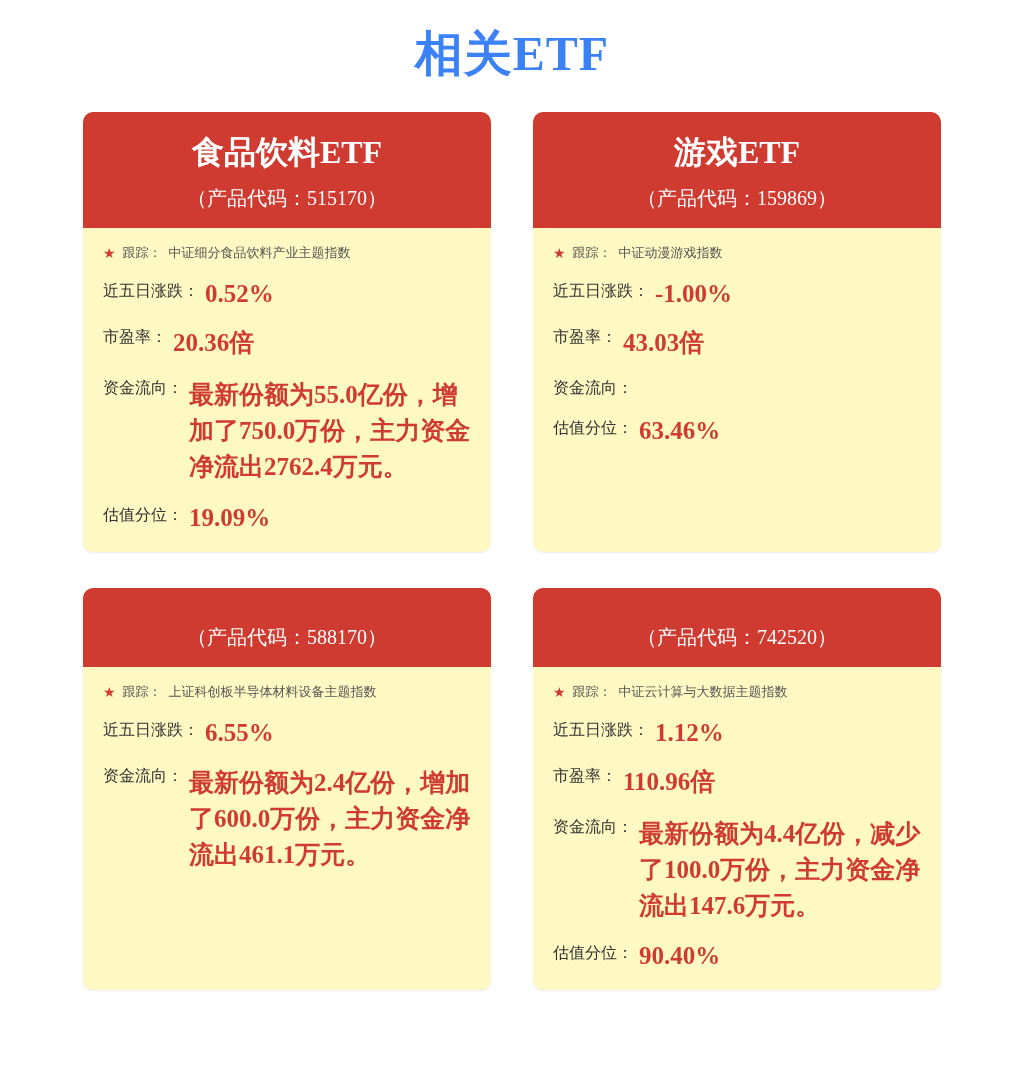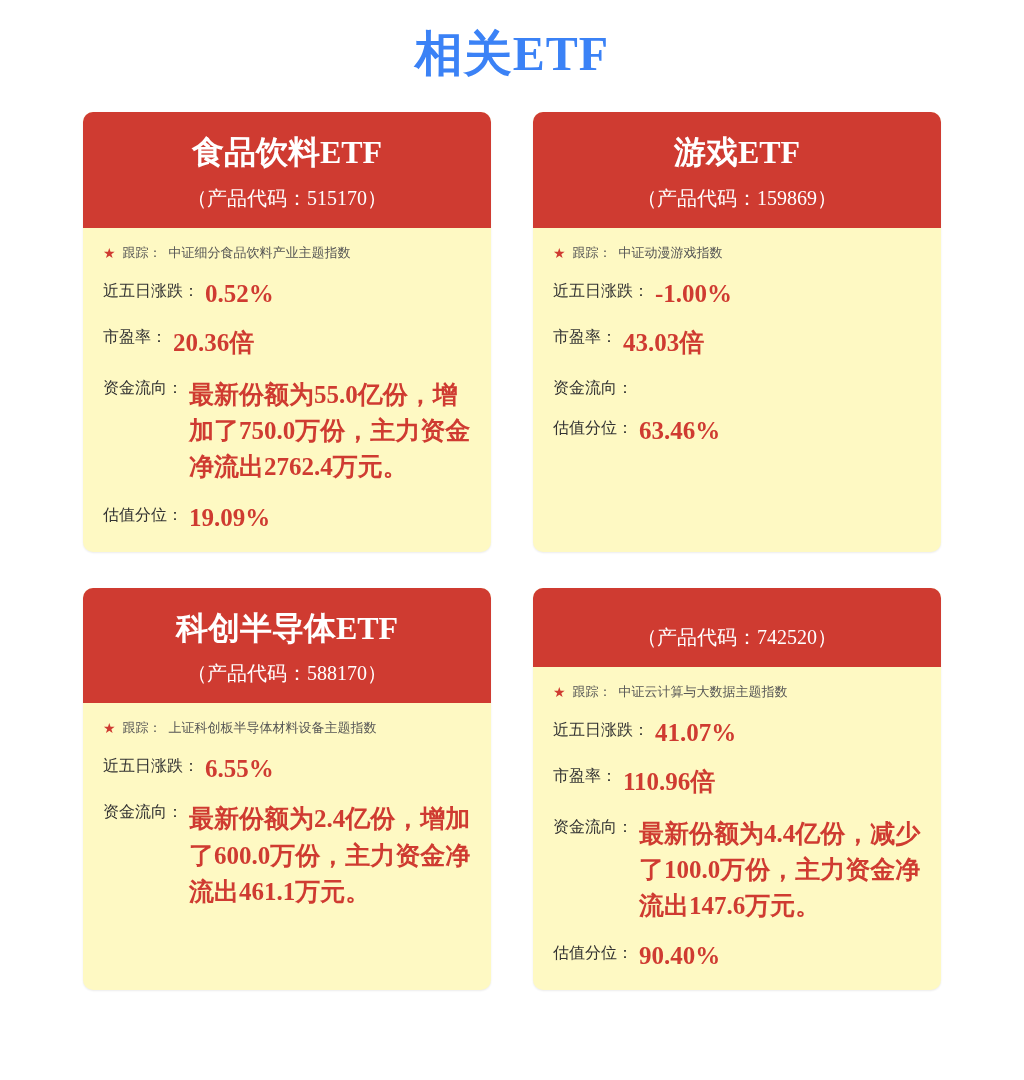--- a/index.html
+++ b/index.html
@@ -159,21 +159,20 @@
       </div>
       <div class="row">
         <span class="row-label">估值分位：</span>
         <span class="row-value">63.46%</span>
       </div>
     </div>
   </div>
 
   <div class="card">
     <div class="card-header">
-      <div class="card-title">科创半导体ETF</div>
       <div class="card-code"><span>（产品代码：</span><span>588170</span><span>）</span></div>
     </div>
     <div class="card-body">
       <div class="track-row">
         <span class="star-icon">★</span>
         <span>跟踪：</span>
         <span>上证科创板半导体材料设备主题指数</span>
       </div>
       <div class="row">
         <span class="row-label">近五日涨跌：</span>
@@ -191,21 +190,21 @@
       <div class="card-code"><span>（产品代码：</span><span>742520</span><span>）</span></div>
     </div>
     <div class="card-body">
       <div class="track-row">
         <span class="star-icon">★</span>
         <span>跟踪：</span>
         <span>中证云计算与大数据主题指数</span>
       </div>
       <div class="row">
         <span class="row-label">近五日涨跌：</span>
-        <span class="row-value">41.07%</span>
+        <span class="row-value">1.12%</span>
       </div>
       <div class="row">
         <span class="row-label">市盈率：</span>
         <span class="row-value">110.96倍</span>
       </div>
       <div class="row">
         <span class="row-label">资金流向：</span>
         <span class="row-value flow">最新份额为4.4亿份，减少了100.0万份，主力资金净流出147.6万元。</span>
       </div>
       <div class="row">

